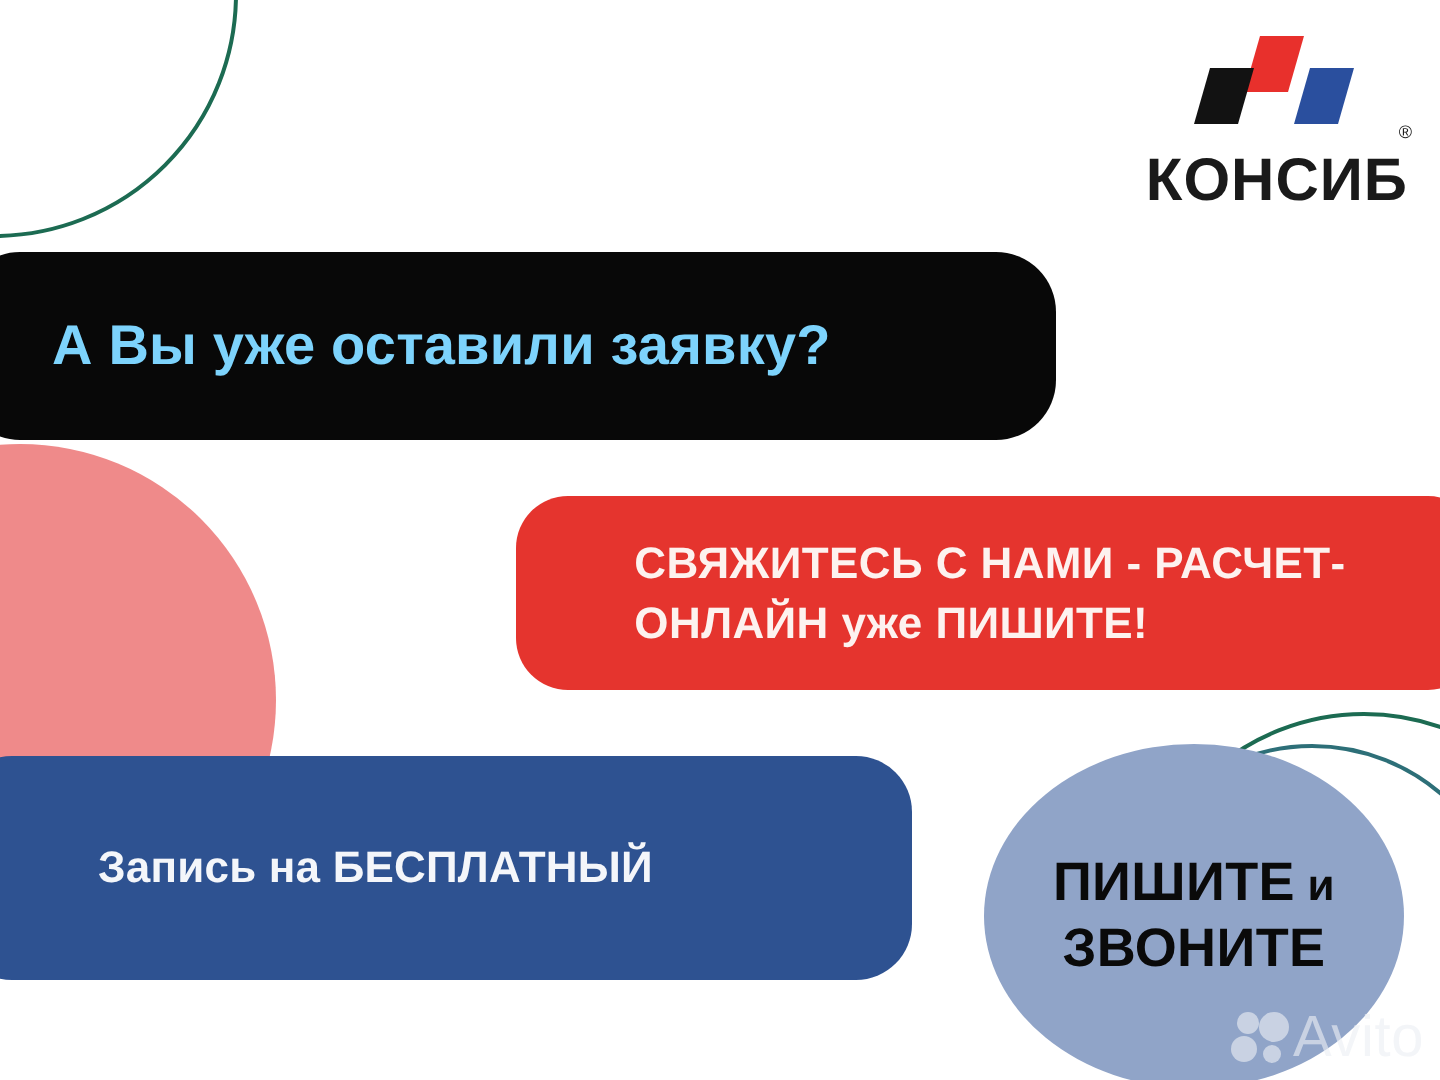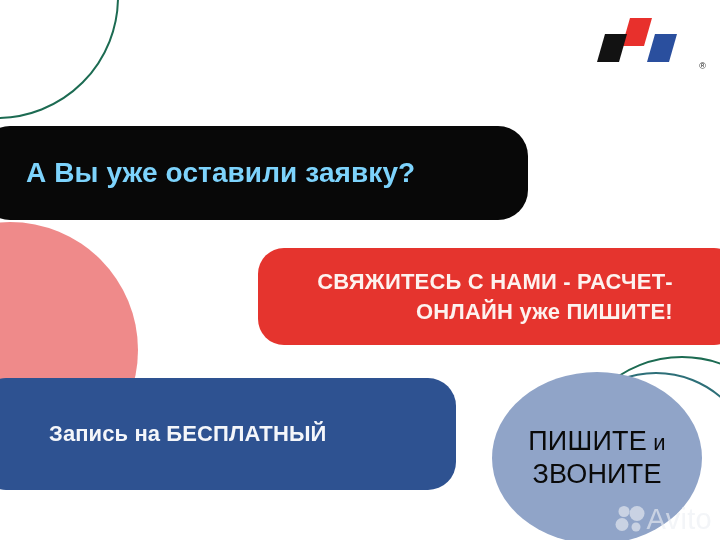--- a/index.html
+++ b/index.html
@@ -137,21 +137,21 @@
     padding-right: 30px;
     text-align: center;
     justify-content: center;
   }
   .banner-red .txt {
     color: #fdf2ef;
     font-size: 22px;
     font-weight: bold;
     line-height: 1.32;
     letter-spacing: 0.2px;
-    text-align: right;
+    text-align: left;
   }
   .banner-red .txt .lite {
     font-weight: bold;
   }
 
   .banner-blue {
     left: -22px;
     top: 378px;
     width: 478px;
     height: 112px;
@@ -180,21 +180,21 @@
     flex-direction: column;
     align-items: center;
     justify-content: center;
     text-align: center;
     line-height: 1.22;
   }
   .circle-cta .l1,
   .circle-cta .l2 {
     color: #0a0a0a;
     font-size: 27px;
-    font-weight: normal;
+    font-weight: bold;
     letter-spacing: 0.2px;
     white-space: nowrap;
   }
   .circle-cta .l1 .small {
     font-size: 22px;
   }
 
   
   .watermark {
     position: absolute;
@@ -224,20 +224,21 @@
   <div class="deco-ellipse-blue"></div>
 
   <div class="logo">
     <div class="logo-mark">
       <svg width="150" height="50" viewBox="0 0 150 50" xmlns="http://www.w3.org/2000/svg" aria-hidden="true">
         <polygon points="74,0 96,0 88,28 66,28" fill="#e8302c"></polygon>
         <polygon points="49,16 71,16 63,44 41,44" fill="#121212"></polygon>
         <polygon points="99,16 121,16 113,44 91,44" fill="#2a4f9e"></polygon>
       </svg>
     </div>
+    <div class="logo-wordmark">КОНСИБ</div>
     <div class="logo-reg">®</div>
   </div>
 
   <div class="banner banner-black">
     <span class="txt">А Вы уже оставили заявку?</span>
   </div>
 
   <div class="banner banner-red">
     <span class="txt">
       <span>СВЯЖИТЕСЬ С НАМИ - РАСЧЕТ-</span><br>

